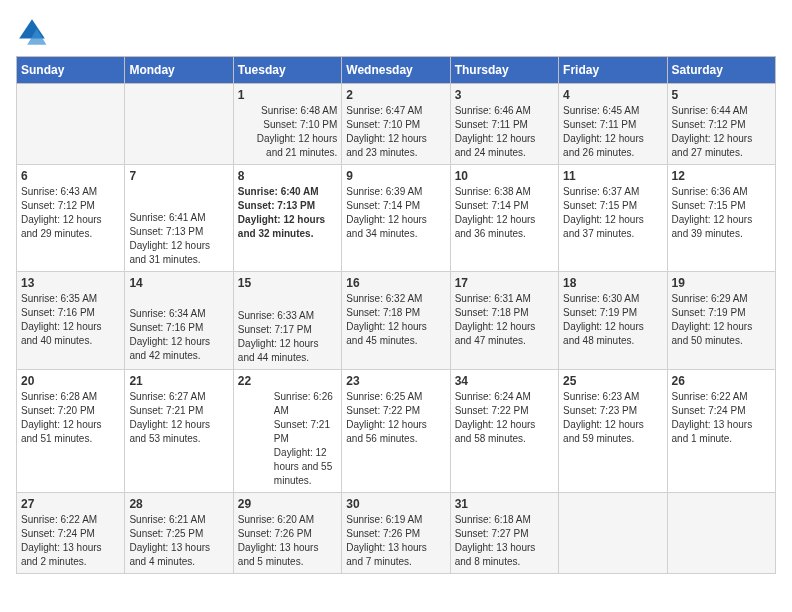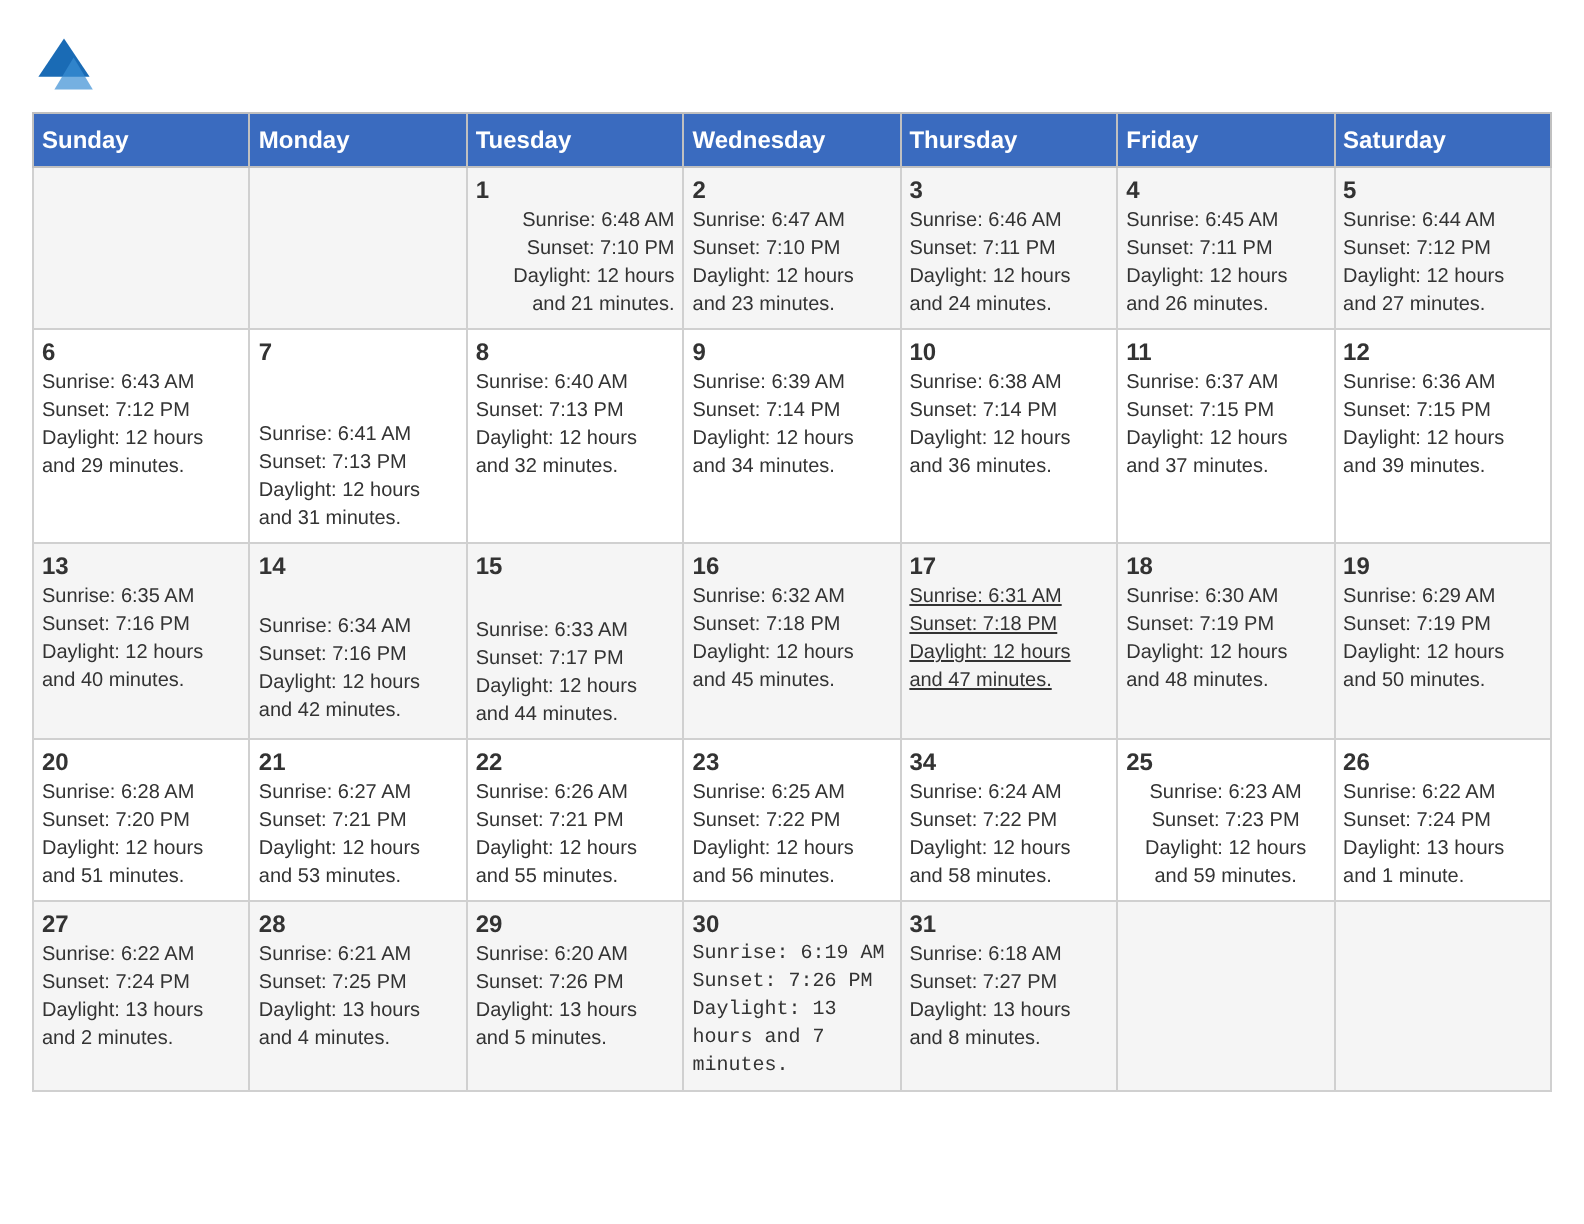--- a/index.html
+++ b/index.html
@@ -164,21 +164,21 @@
 Daylight: 12 hours and 29 minutes.</div>
         </td>
         <td>
           <span class="day-number">7</span>
           <div class="day-info" style="white-space: pre-line; margin-top: 28px;">Sunrise: 6:41 AM
 Sunset: 7:13 PM
 Daylight: 12 hours and 31 minutes.</div>
         </td>
         <td>
           <span class="day-number">8</span>
-          <div class="day-info" style="white-space: pre-line;">Sunrise: 6:40 AM
+          <div class="day-info" style="white-space: pre-line; font-weight: bold;">Sunrise: 6:40 AM
 Sunset: 7:13 PM
 Daylight: 12 hours and 32 minutes.</div>
         </td>
         <td>
           <span class="day-number">9</span>
           <div class="day-info" style="white-space: pre-line;">Sunrise: 6:39 AM
 Sunset: 7:14 PM
 Daylight: 12 hours and 34 minutes.</div>
         </td>
         <td>
@@ -220,21 +220,21 @@
 Daylight: 12 hours and 44 minutes.</div>
         </td>
         <td>
           <span class="day-number">16</span>
           <div class="day-info" style="white-space: pre-line;">Sunrise: 6:32 AM
 Sunset: 7:18 PM
 Daylight: 12 hours and 45 minutes.</div>
         </td>
         <td>
           <span class="day-number">17</span>
-          <div class="day-info" style="white-space: pre-line; text-decoration: underline;">Sunrise: 6:31 AM
+          <div class="day-info" style="white-space: pre-line;">Sunrise: 6:31 AM
 Sunset: 7:18 PM
 Daylight: 12 hours and 47 minutes.</div>
         </td>
         <td>
           <span class="day-number">18</span>
           <div class="day-info" style="white-space: pre-line;">Sunrise: 6:30 AM
 Sunset: 7:19 PM
 Daylight: 12 hours and 48 minutes.</div>
         </td>
         <td>
@@ -252,39 +252,39 @@
 Daylight: 12 hours and 51 minutes.</div>
         </td>
         <td>
           <span class="day-number">21</span>
           <div class="day-info" style="white-space: pre-line;">Sunrise: 6:27 AM
 Sunset: 7:21 PM
 Daylight: 12 hours and 53 minutes.</div>
         </td>
         <td>
           <span class="day-number">22</span>
-          <div class="day-info" style="white-space: pre-line;">Sunrise: 6:26 AM
+          <div class="day-info" style="white-space: pre-line; margin-left: 36px;">Sunrise: 6:26 AM
 Sunset: 7:21 PM
 Daylight: 12 hours and 55 minutes.</div>
         </td>
         <td>
           <span class="day-number">23</span>
           <div class="day-info" style="white-space: pre-line;">Sunrise: 6:25 AM
 Sunset: 7:22 PM
 Daylight: 12 hours and 56 minutes.</div>
         </td>
         <td>
           <span class="day-number">34</span>
           <div class="day-info" style="white-space: pre-line;">Sunrise: 6:24 AM
 Sunset: 7:22 PM
 Daylight: 12 hours and 58 minutes.</div>
         </td>
         <td>
           <span class="day-number">25</span>
-          <div class="day-info" style="white-space: pre-line; text-align: center;">Sunrise: 6:23 AM
+          <div class="day-info" style="white-space: pre-line;">Sunrise: 6:23 AM
 Sunset: 7:23 PM
 Daylight: 12 hours and 59 minutes.</div>
         </td>
         <td>
           <span class="day-number">26</span>
           <div class="day-info" style="white-space: pre-line;">Sunrise: 6:22 AM
 Sunset: 7:24 PM
 Daylight: 13 hours and 1 minute.</div>
         </td>
       </tr>
@@ -302,21 +302,21 @@
 Daylight: 13 hours and 4 minutes.</div>
         </td>
         <td>
           <span class="day-number">29</span>
           <div class="day-info" style="white-space: pre-line;">Sunrise: 6:20 AM
 Sunset: 7:26 PM
 Daylight: 13 hours and 5 minutes.</div>
         </td>
         <td>
           <span class="day-number">30</span>
-          <div class="day-info" style="white-space: pre-line; font-family: Liberation Mono, monospace;">Sunrise: 6:19 AM
+          <div class="day-info" style="white-space: pre-line;">Sunrise: 6:19 AM
 Sunset: 7:26 PM
 Daylight: 13 hours and 7 minutes.</div>
         </td>
         <td>
           <span class="day-number">31</span>
           <div class="day-info" style="white-space: pre-line;">Sunrise: 6:18 AM
 Sunset: 7:27 PM
 Daylight: 13 hours and 8 minutes.</div>
         </td>
         <td class="empty-cell"></td>

